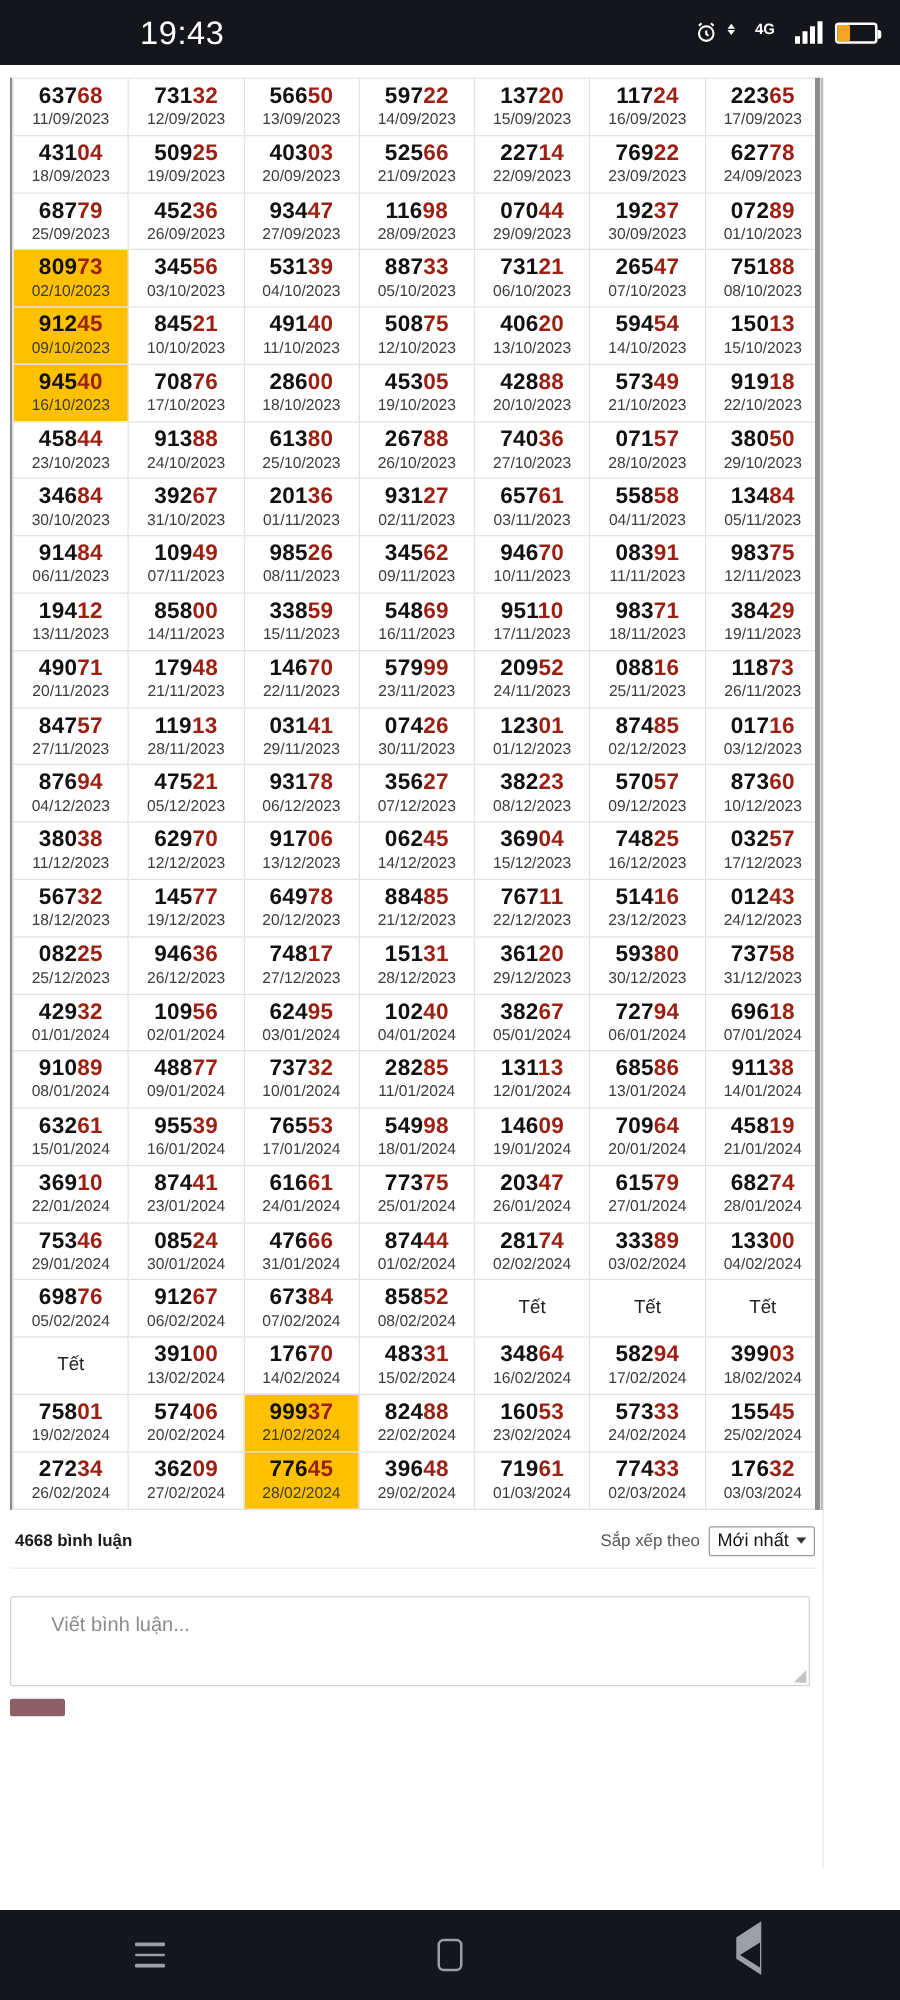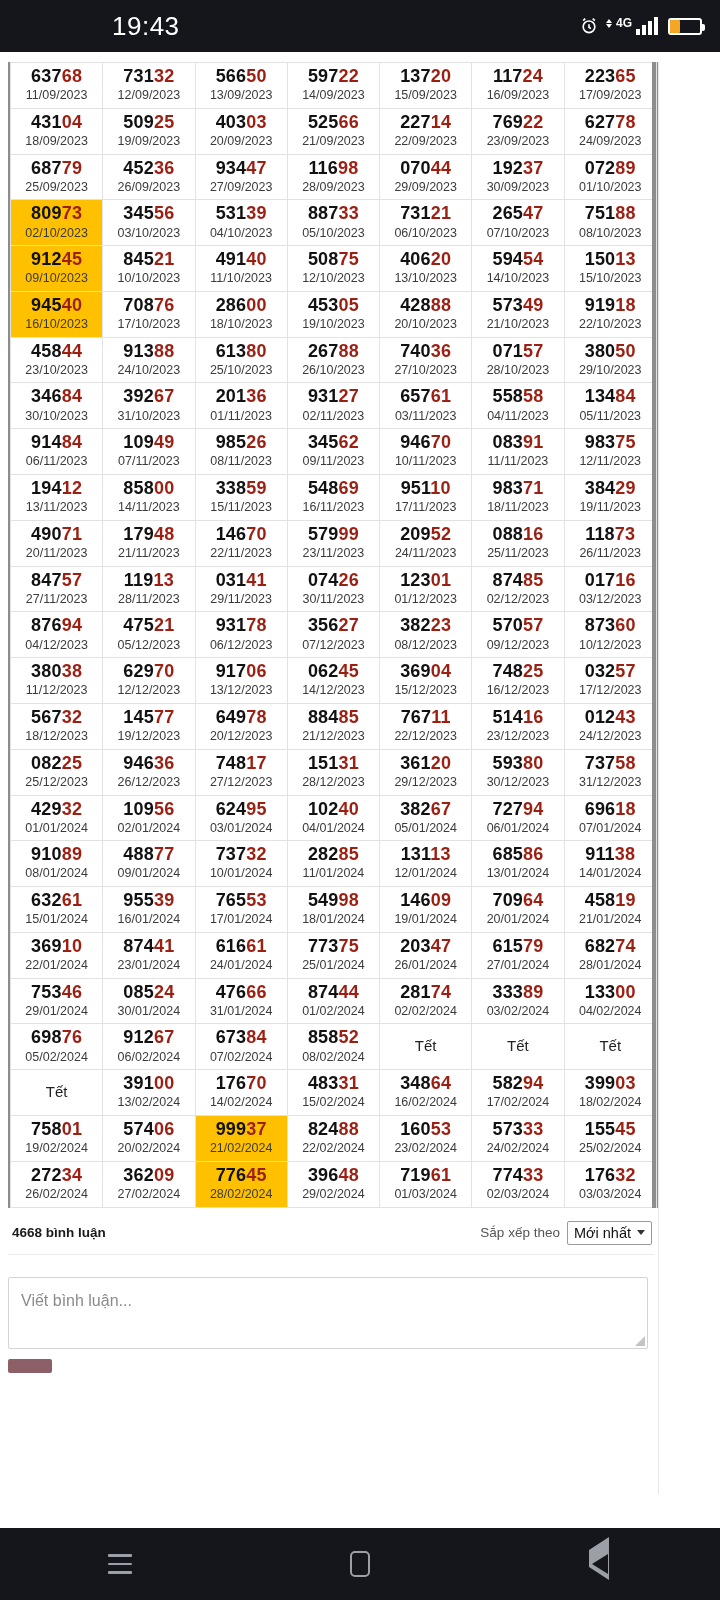--- a/index.html
+++ b/index.html
@@ -20,21 +20,21 @@
   }
   .sb-time {
     position: absolute; left: 112px;
     color: #ffffff; font-size: 26px; letter-spacing: .5px;
   }
   .sb-right {
     position: absolute; right: 18px;
     display: flex; align-items: center; gap: 7px;
   }
   .ic-alarm { width: 20px; height: 20px; display: block; }
-  .ic-net { display: flex; align-items: flex-end; gap: 4px; }
+  .ic-net { display: flex; align-items: flex-end; gap: 16px; }
   .net-4g {
     color: #fff; font-size: 12px; font-weight: bold;
     line-height: 1; position: relative; top: -6px;
   }
   .net-arrows {
     display: flex; flex-direction: column; gap: 1px;
     position: relative; top: -7px;
   }
   .net-arrows span {
     width: 0; height: 0; border-left: 3px solid transparent;
@@ -144,21 +144,21 @@
     width: 0; height: 0; border-left: 4px solid transparent;
     border-right: 4px solid transparent; border-top: 5px solid #333;
   }
   .rule { margin: 0 8px; width: 646px; border-top: 1px solid #eceaea; }
 
   
   .cmt-box-wrap { margin: 22px 8px 0 8px; width: 646px; }
   .cmt-box {
     width: 640px; height: 72px;
     border: 1px solid #d3d3d3; border-radius: 2px;
-    background: #fff; padding: 14px 12px;
+    background: #fff; padding: 14px 32px;
     font-size: 16px; color: #8b8b8b;
     position: relative;
   }
   .cmt-box::after {
     content: ""; position: absolute; right: 2px; bottom: 2px;
     width: 0; height: 0;
     border-left: 5px solid transparent; border-top: 5px solid transparent;
     border-right: 5px solid #c4c4c4; border-bottom: 5px solid #c4c4c4;
   }
   .cmt-stub {

